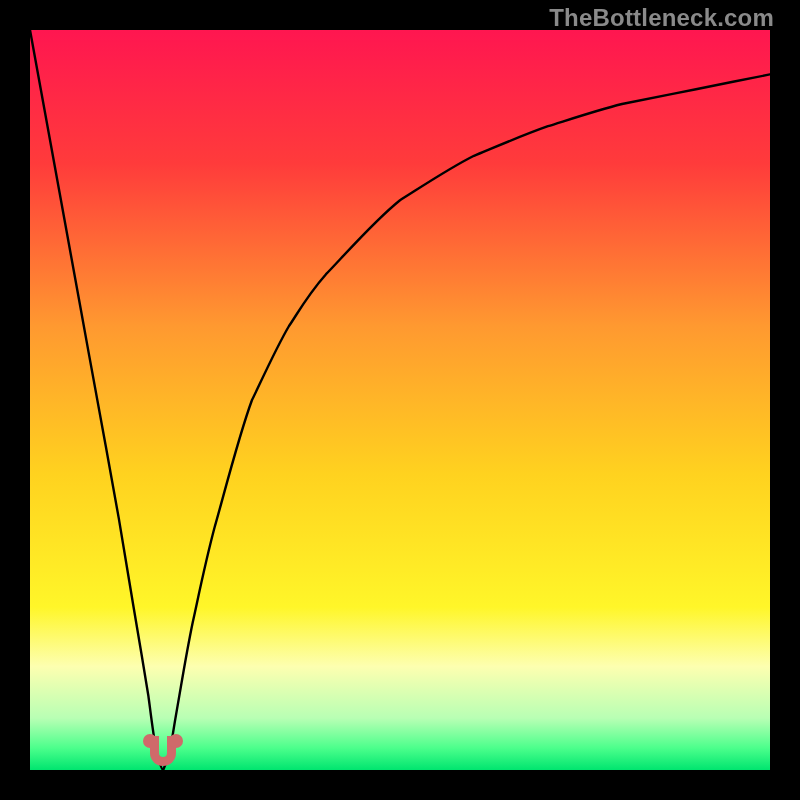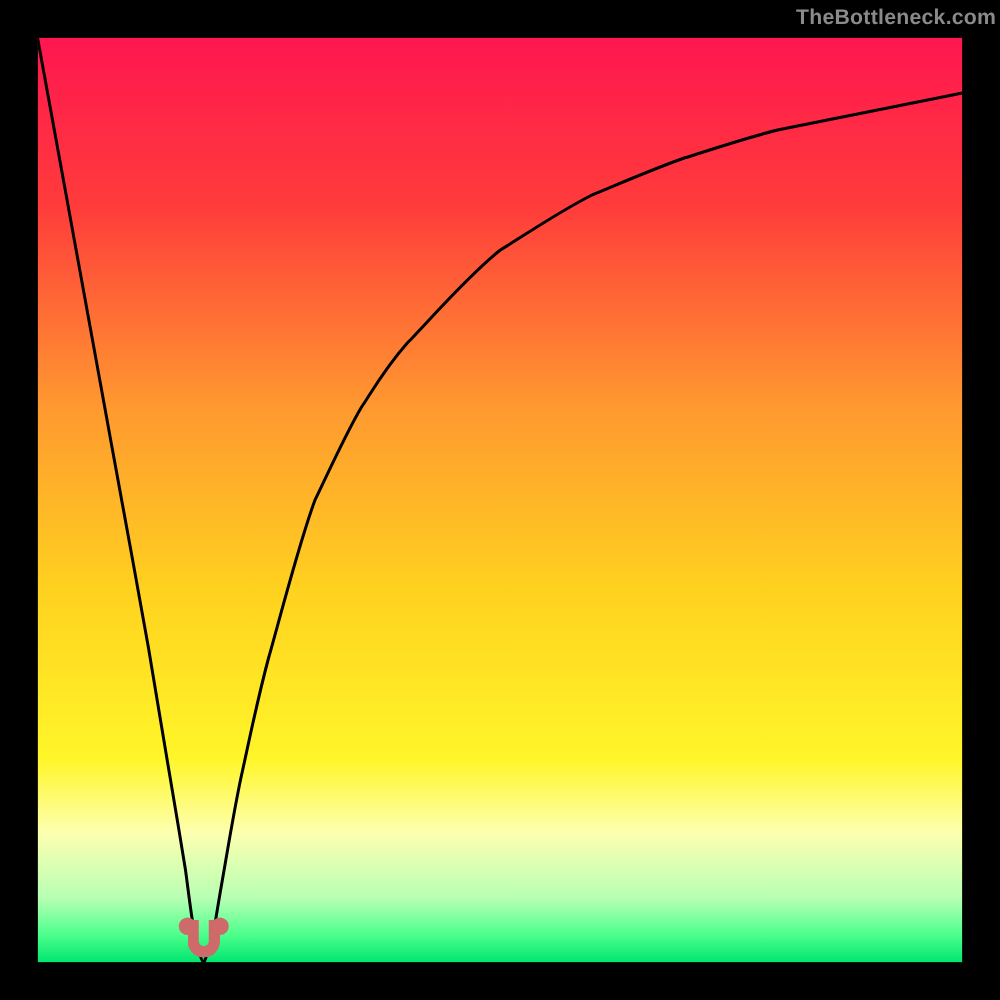--- a/index.html
+++ b/index.html
@@ -22,23 +22,23 @@
     position: absolute;
     inset: 0;
   }
   .curve-svg {
     position: absolute;
     inset: 0;
   }
   .watermark {
     position: absolute;
     top: 4px;
-    right: 3px;
+    right: 26px;
     font-family: Arial, Helvetica, sans-serif;
-    font-size: 17px;
+    font-size: 24px;
     font-weight: 600;
     color: #8a8a8a;
     letter-spacing: 0.2px;
   }
   .dip-marker {
     position: absolute;
     width: 46px;
     height: 34px;
     pointer-events: none;
   }

